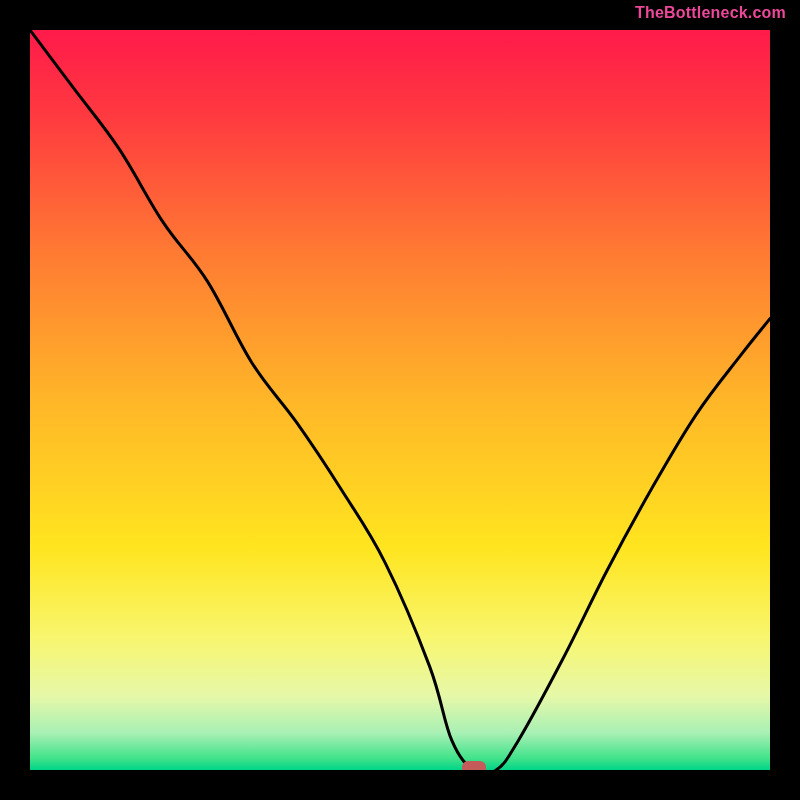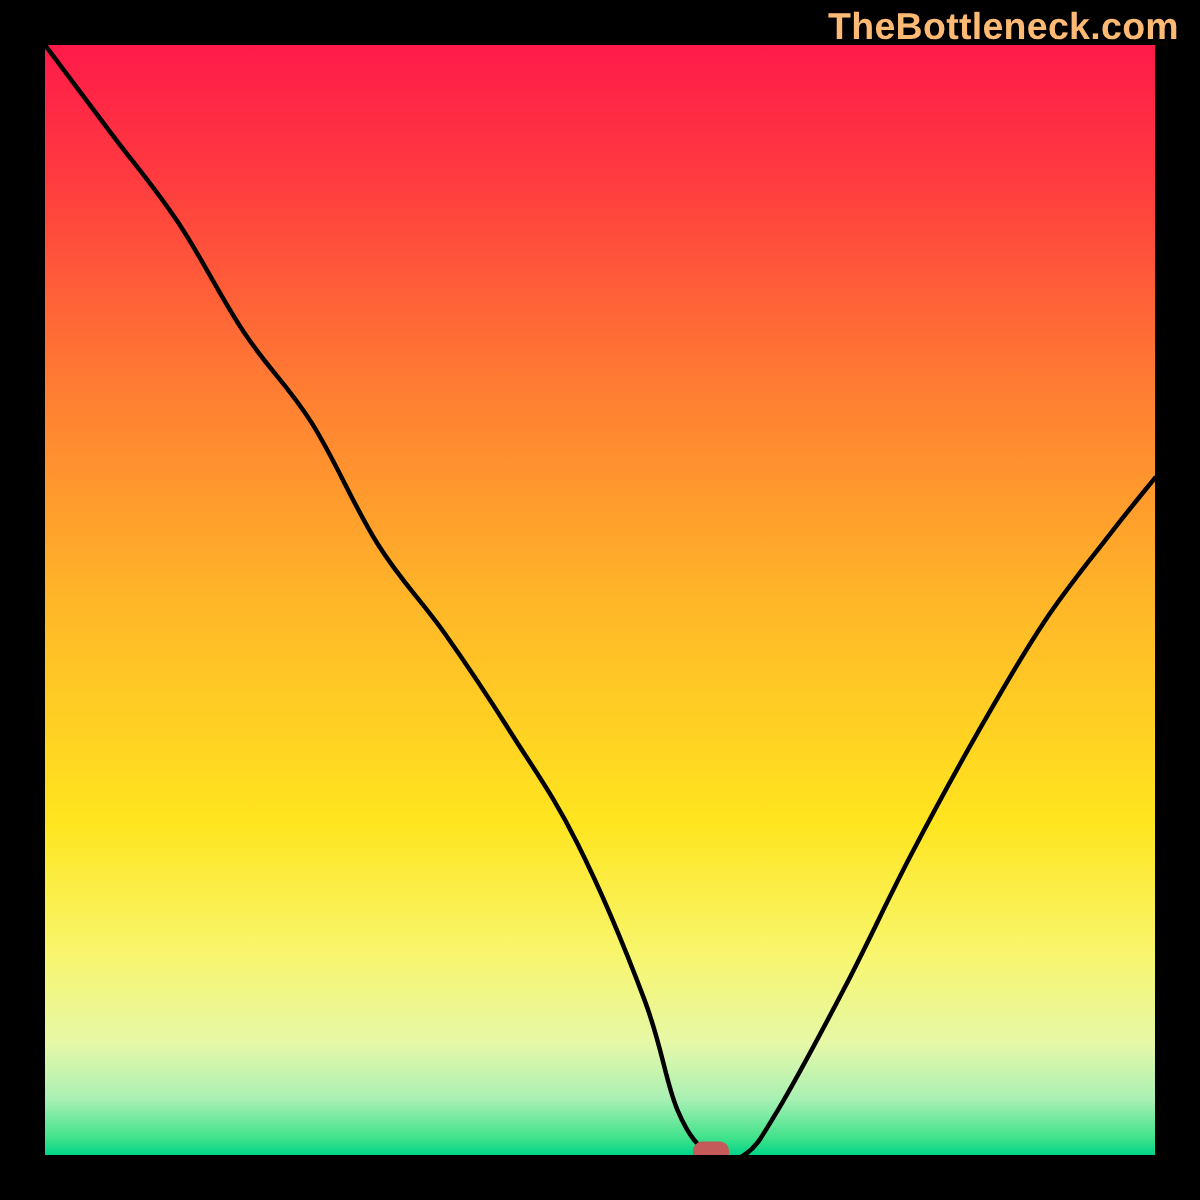--- a/index.html
+++ b/index.html
@@ -14,23 +14,23 @@
     position: relative;
     width: 800px;
     height: 800px;
     background: #000;
   }
   .watermark {
     position: absolute;
     top: 4px;
     right: 14px;
     font-family: Arial, Helvetica, sans-serif;
-    font-size: 25px;
+    font-size: 16px;
     font-weight: 600;
-    color: #fdba74;
+    color: #ec4899;
     z-index: 10;
     letter-spacing: 0.2px;
   }
   .plot {
     position: absolute;
     top: 30px;
     left: 30px;
     width: 740px;
     height: 740px;
   }

